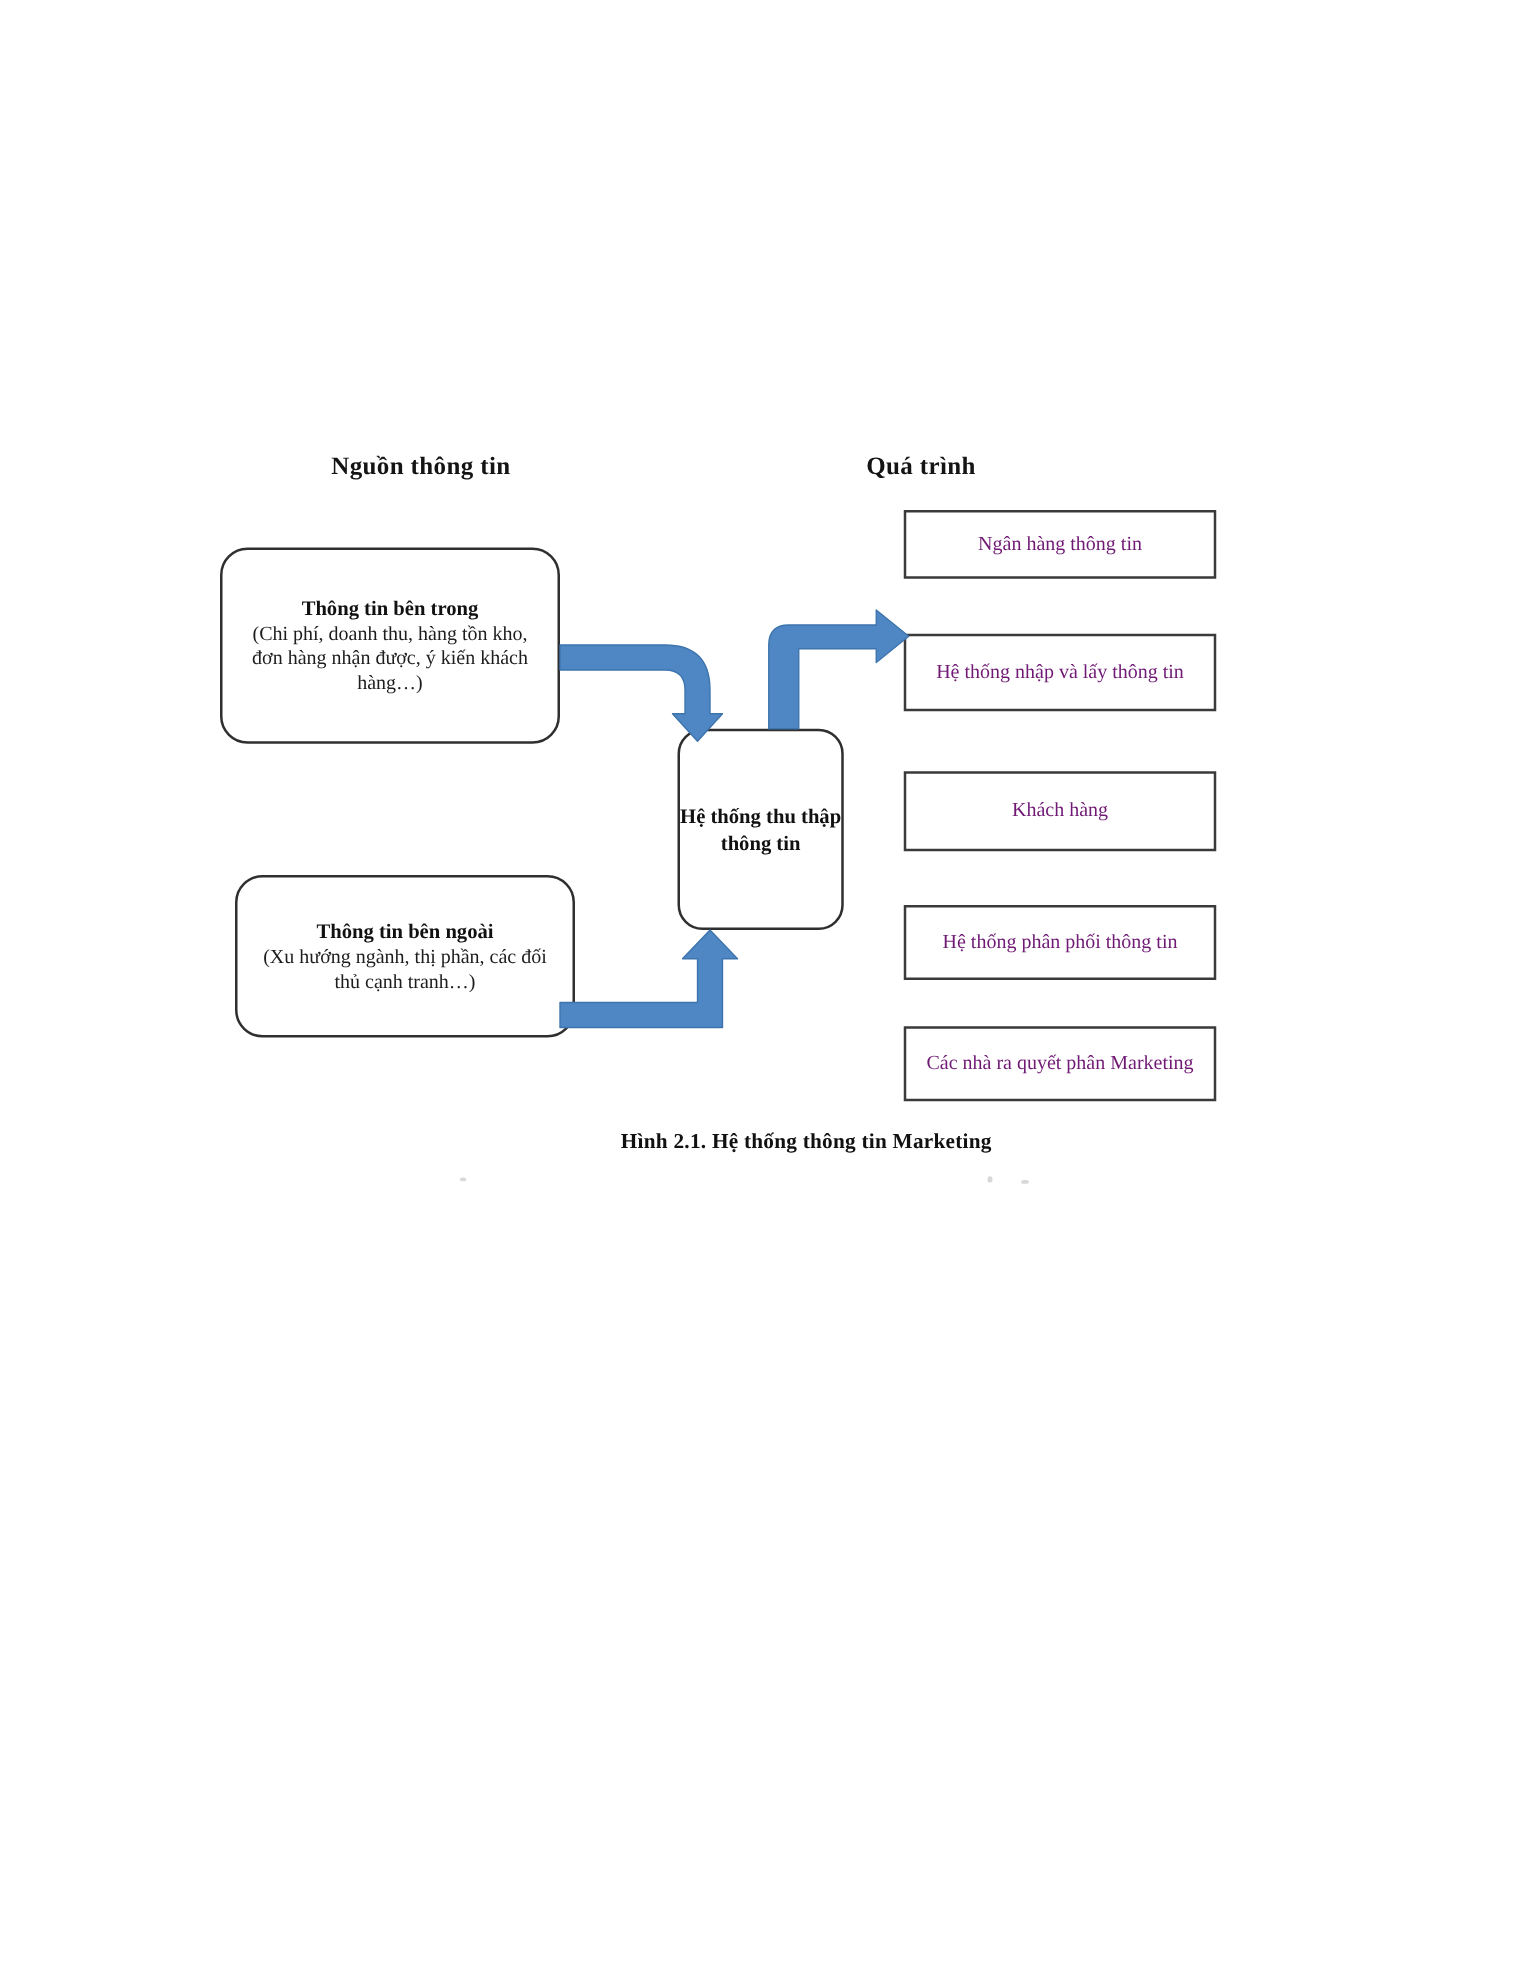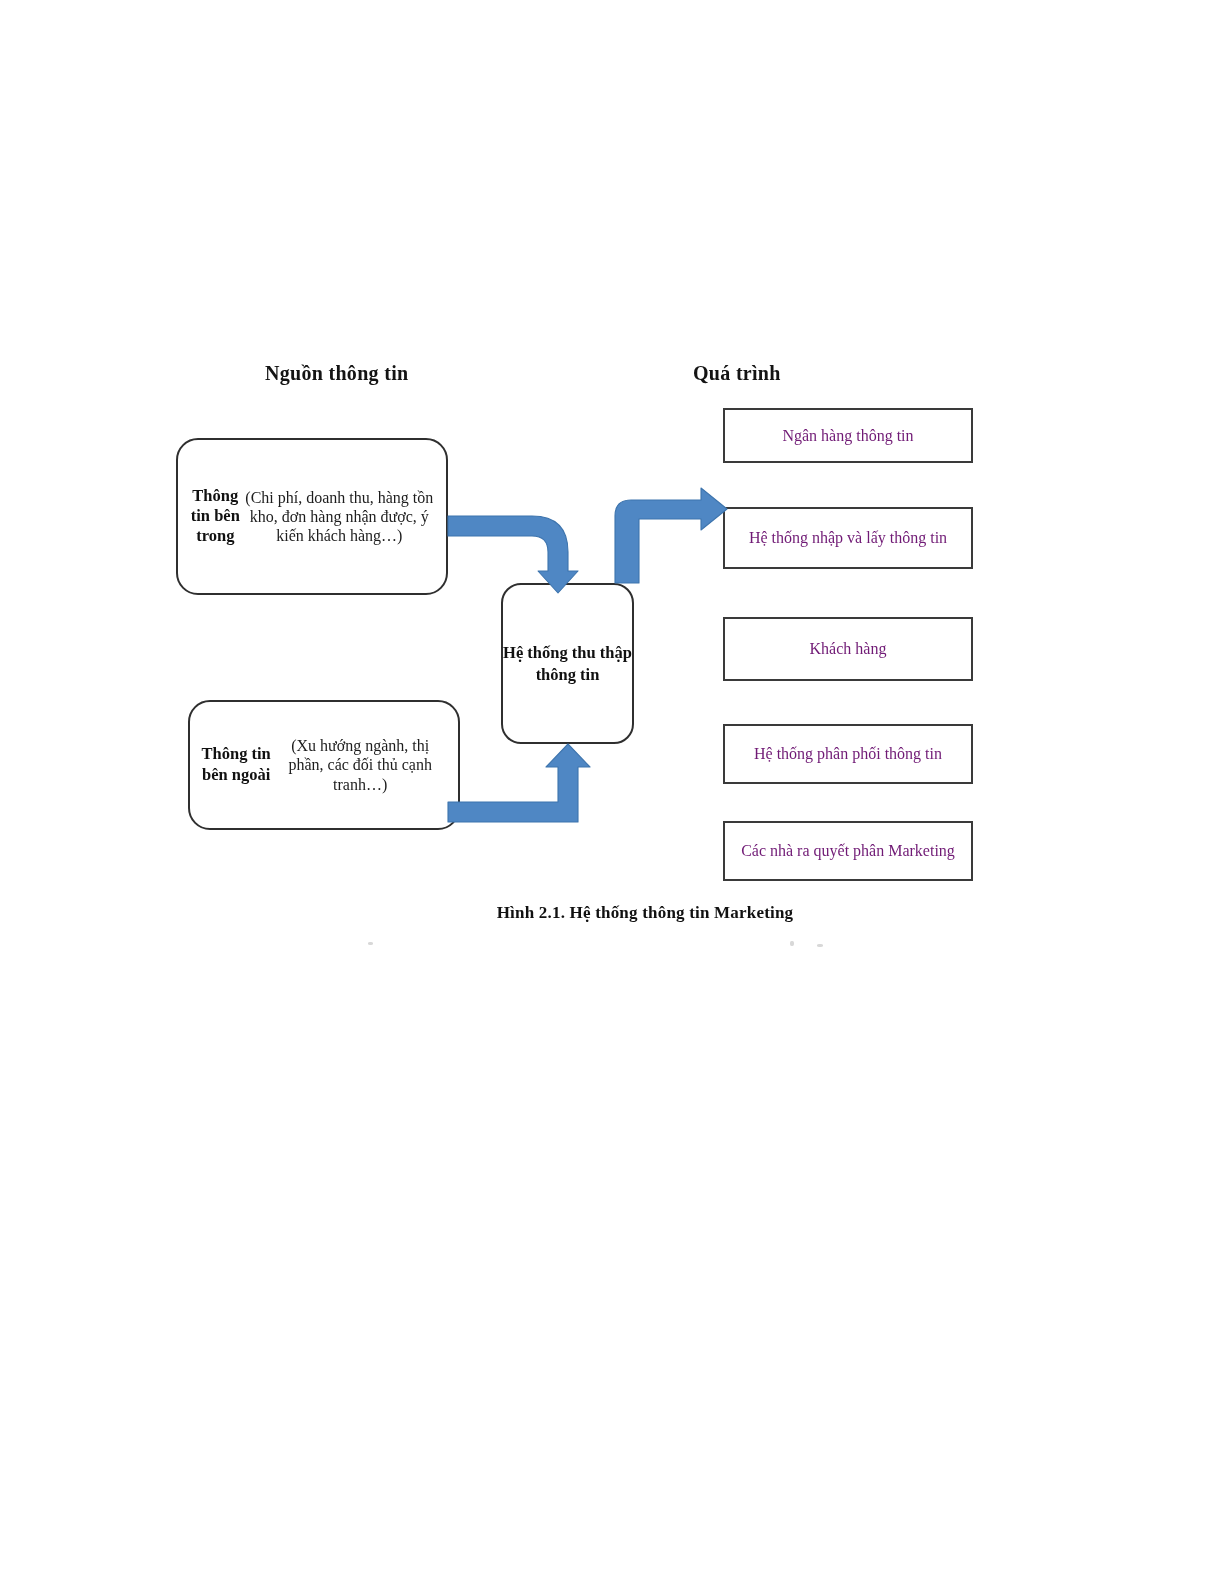--- a/index.html
+++ b/index.html
@@ -47,21 +47,21 @@
   #hdr-process { left: 512px; top: 7px; margin-left: 36px; }
 
   
   .round-box {
     position: absolute;
     box-sizing: border-box;
     border: 2px solid #2f2f2f;
     border-radius: 22px;
     background: #ffffff;
     display: flex;
-    flex-direction: row;
+    flex-direction: column;
     align-items: center;
     justify-content: center;
     text-align: center;
     padding: 4px 10px;
   }
   .round-box .title {
     font-weight: bold;
     font-size: 16.5px;
     line-height: 1.22;
     margin-bottom: 1px;
@@ -84,21 +84,21 @@
     top: 345px;
     width: 272px;
     height: 130px;
     margin-left: 12px;
   }
 
   
   #box-collect {
     position: absolute;
     box-sizing: border-box;
-    left: 356px;
+    left: 397px;
     top: 228px;
     width: 133px;
     height: 161px;
     border: 2px solid #2f2f2f;
     border-radius: 20px;
     background: #ffffff;
     display: flex;
     align-items: center;
     justify-content: center;
     text-align: center;

